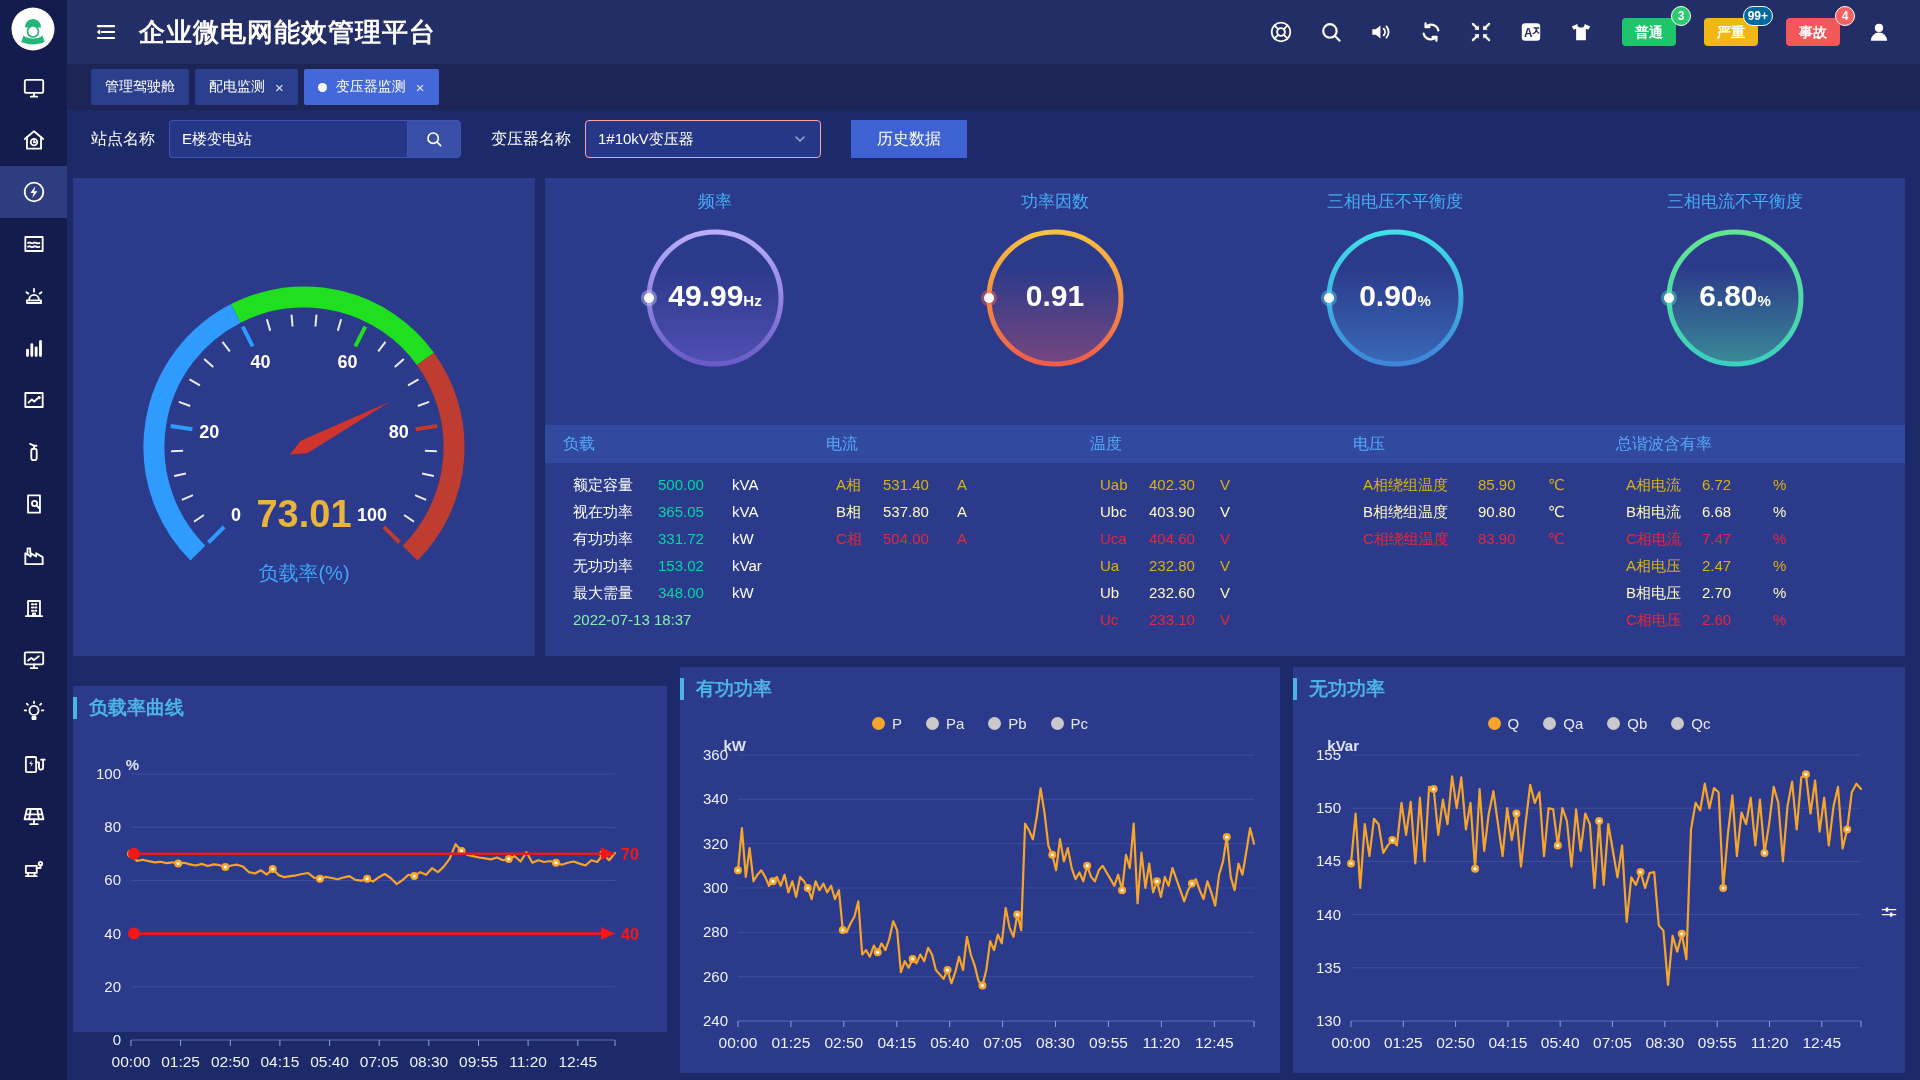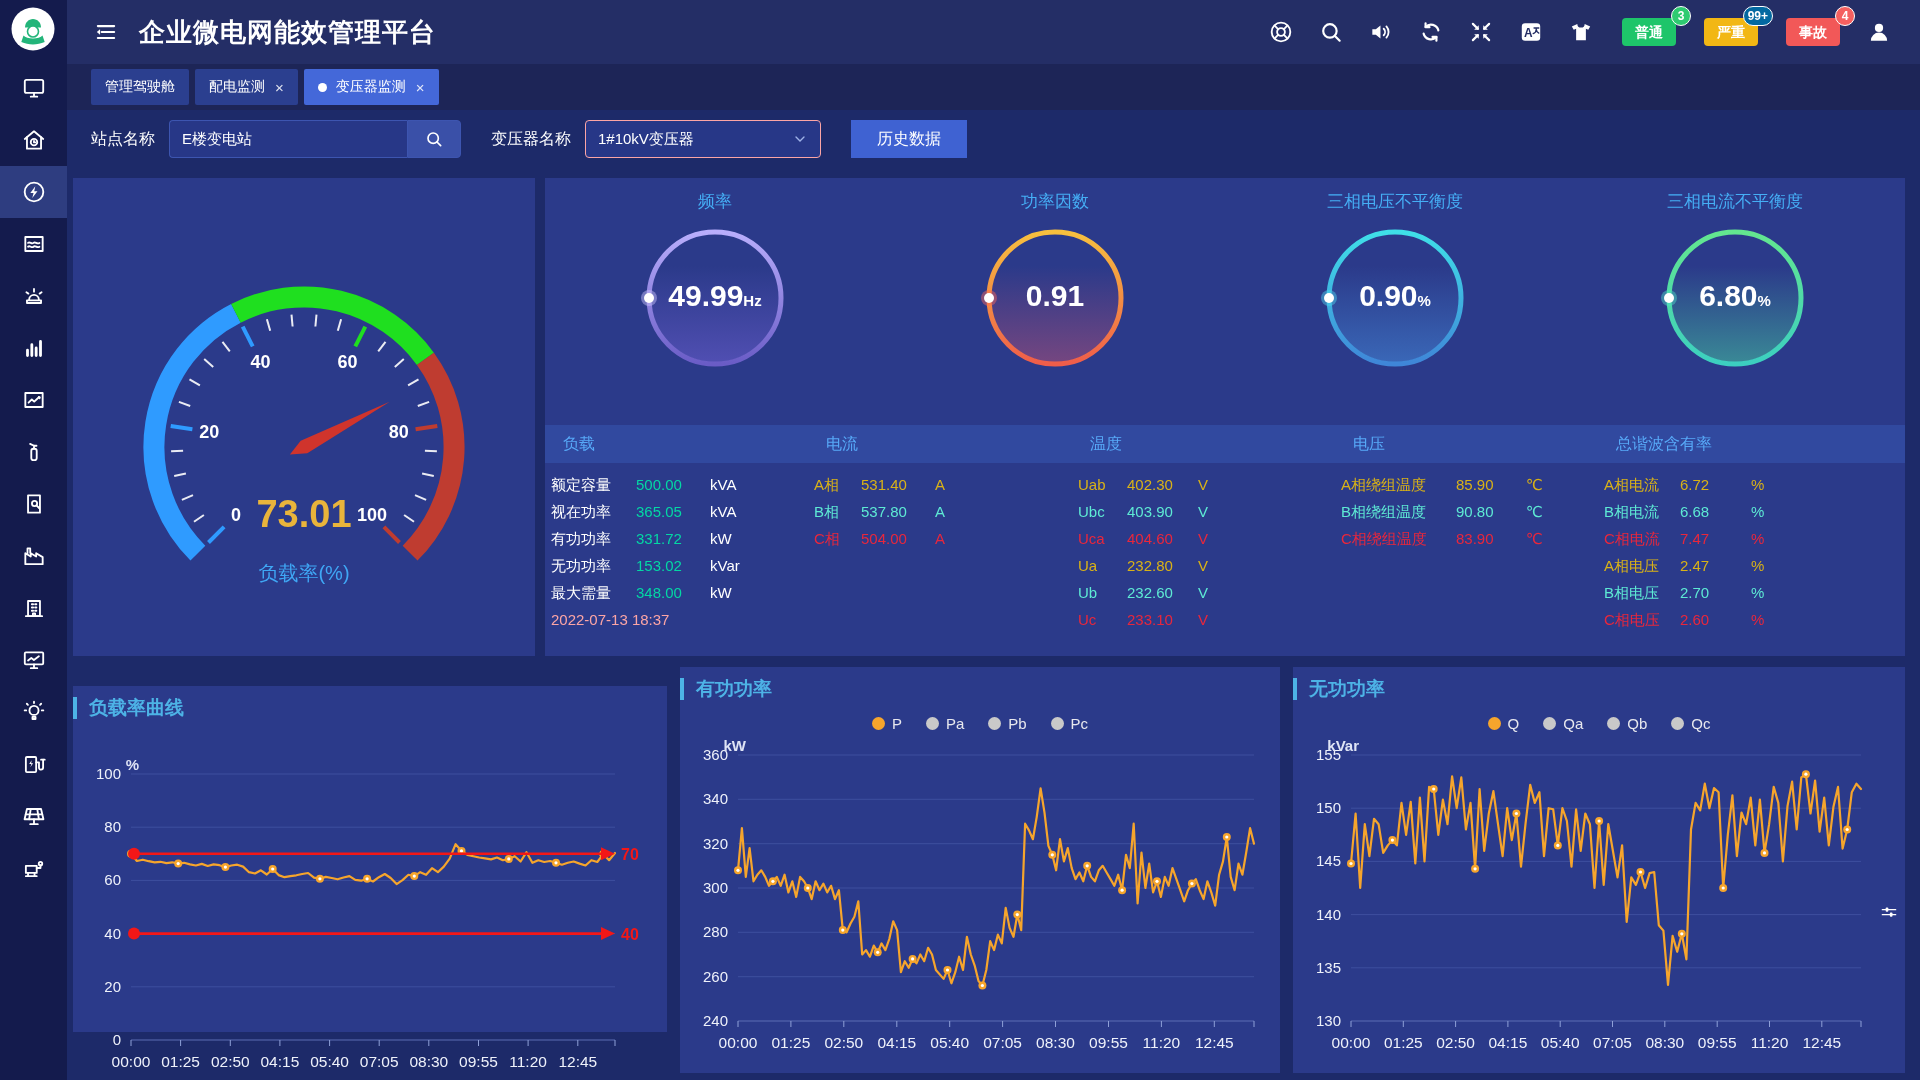--- a/index.html
+++ b/index.html
@@ -42,24 +42,24 @@
 #kpi-row{display:flex;height:247px}
 .kpi{flex:1;text-align:center;padding-top:12px}
 .kpi .kt{font-size:17px;color:#45aef5;margin-bottom:10px}
 .kpi .circle-wrap{position:relative;width:150px;height:150px;margin:0 auto}
 .kpi .val{position:absolute;left:0;right:0;top:56px;font-size:30px;font-weight:bold}
 .kpi .val small{font-size:15px;font-weight:bold}
 #table-grid{position:absolute;left:0;right:0;top:247px;bottom:0}
 .t-head{display:grid;grid-template-columns:263px 264px 263px 263px 1fr;background:#31499f;height:38px;line-height:38px}
 .t-head div{padding-left:18px;color:#57a9f8;font-size:16px}
 .t-body{display:grid;grid-template-columns:263px 264px 263px 263px 1fr;padding-top:8px}
-.t-col{padding-left:6px}
+.t-col{padding-left:28px}
 .t-row{display:flex;height:27px;line-height:27px;font-size:15px}
 .tone-plain .v{color:#04d7a4}
-.tone-a{color:#d9b217}.tone-b{color:#5eead4}.tone-c{color:#e8273c}.tone-date{color:#fca5a5}
+.tone-a{color:#d9b217}.tone-b{color:#fef9c3}.tone-c{color:#e8273c}.tone-date{color:#86efac}
 .chart-panel .p-title{display:flex;align-items:center;height:44px;font-size:19px;font-weight:bold;color:#4db3e6}
 .p-title .bar{width:4px;height:22px;background:#4db3e6;margin-right:12px}
 .legend{height:24px;display:flex;justify-content:center;align-items:center;gap:24px;font-size:15px;color:#e8e8ee}
 .legend .dot{width:13px;height:13px;border-radius:50%;display:inline-block;margin-right:7px}
 .leg{display:flex;align-items:center;cursor:pointer}
 #chart-0{left:6px;top:518px;width:594px;height:346px}
 #chart-1{left:613px;top:499px;width:600px;height:406px}
 #chart-2{left:1226px;top:499px;width:612px;height:406px}
 .toolbox{position:absolute;right:6px;top:236px;cursor:pointer}
 </style>

